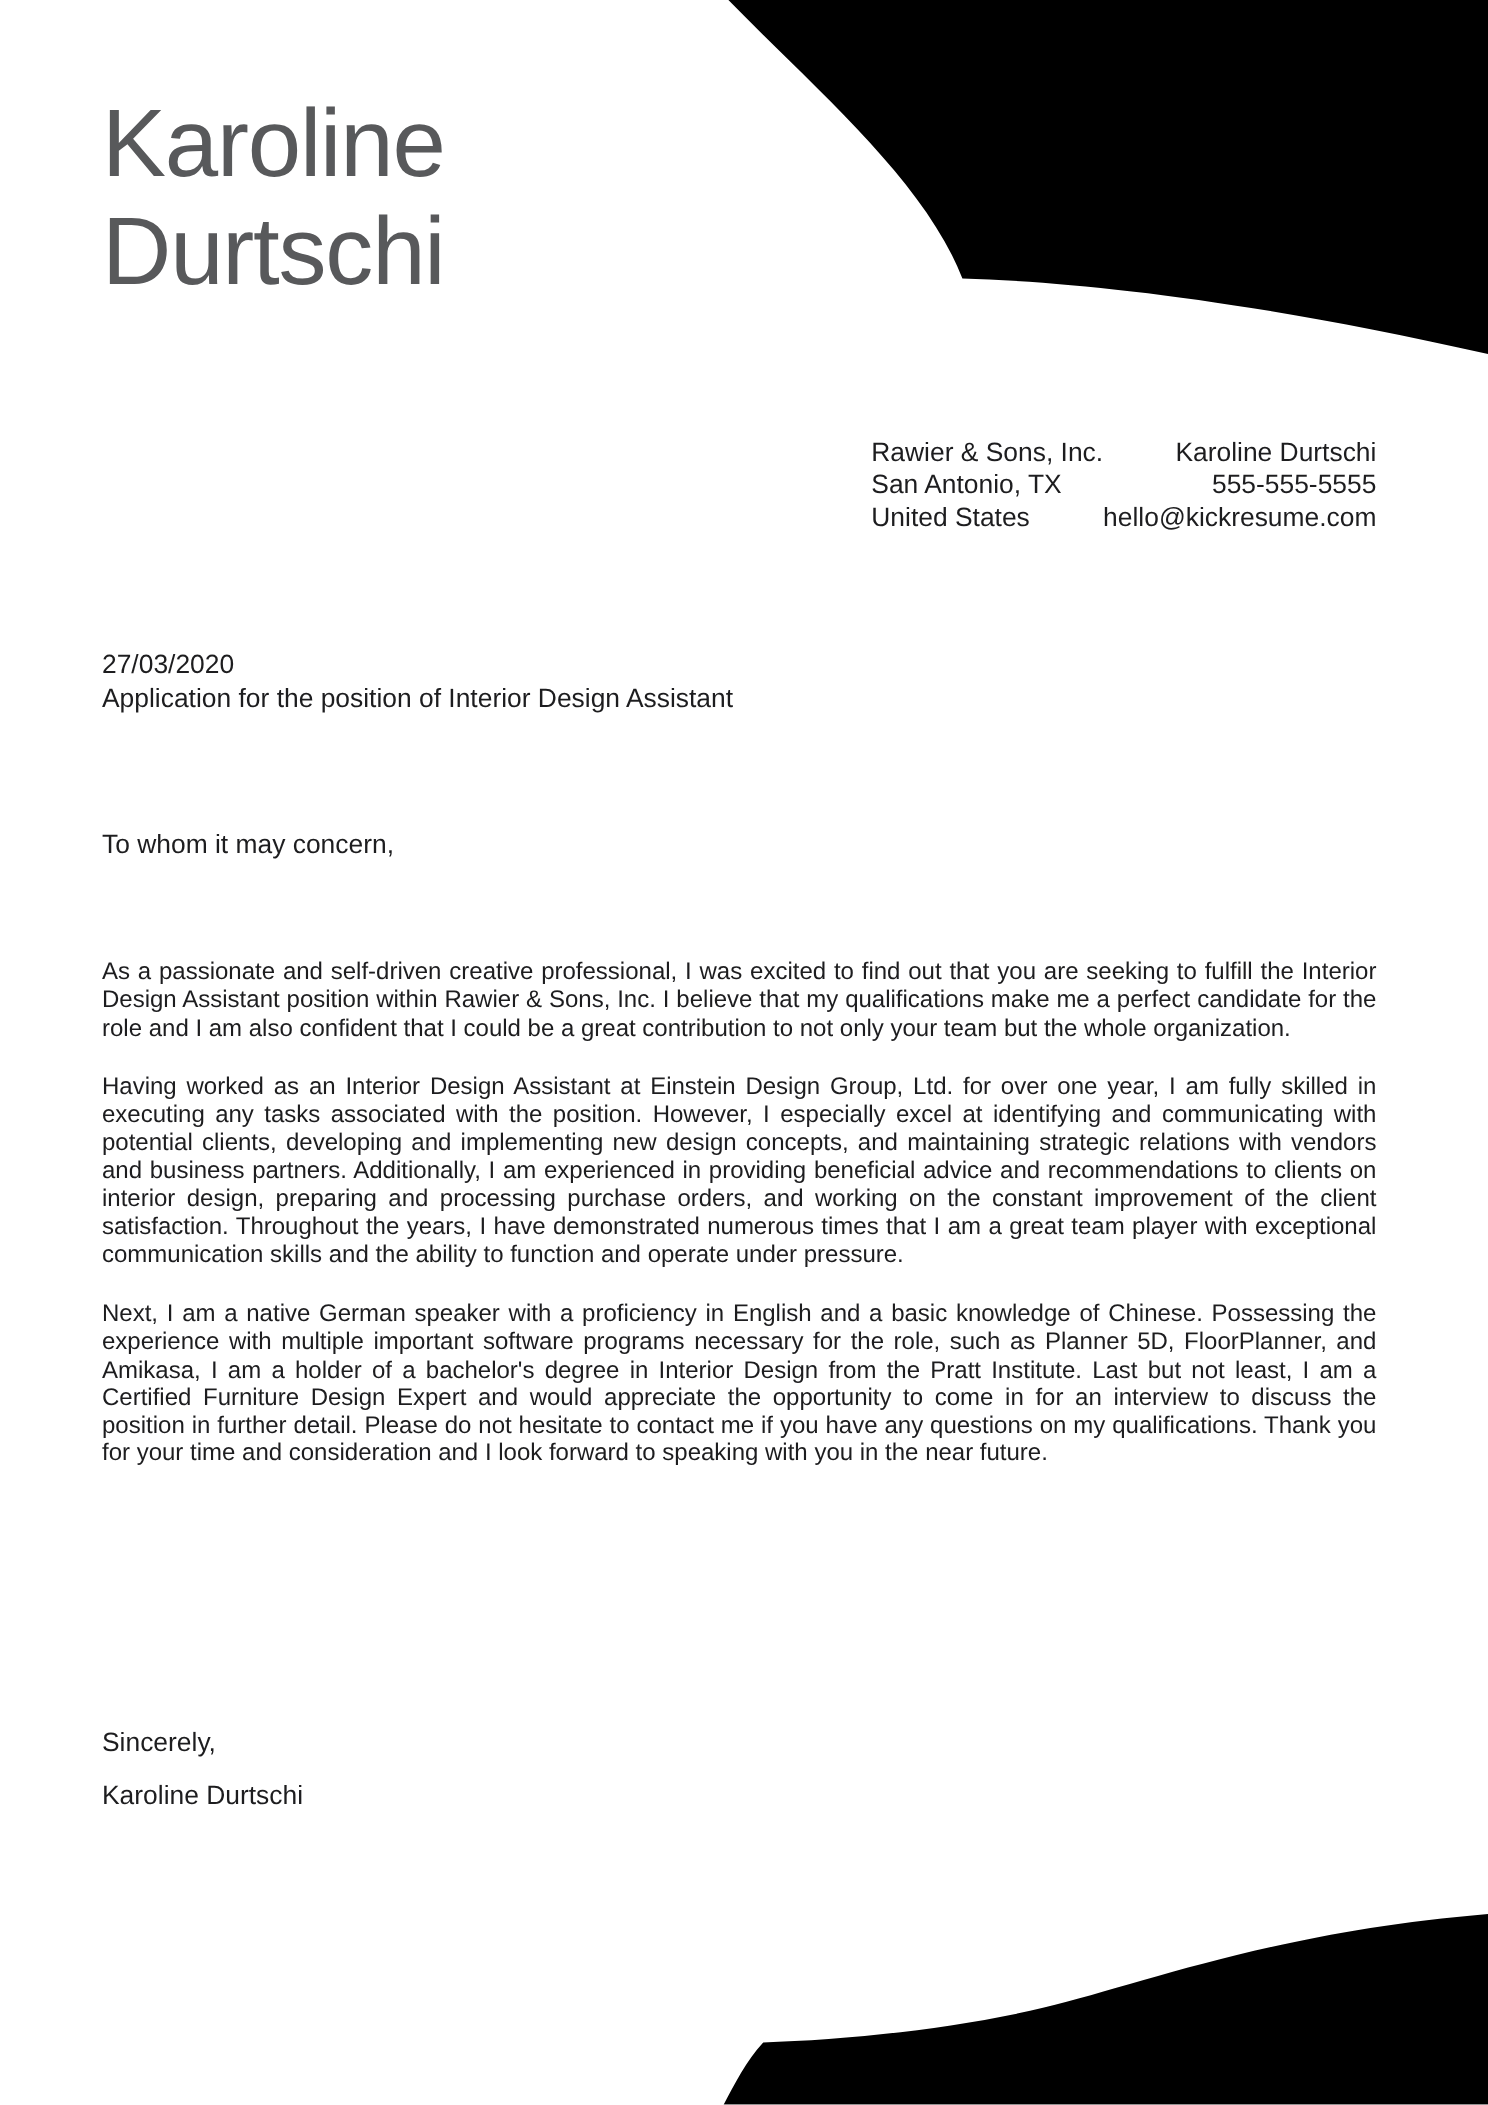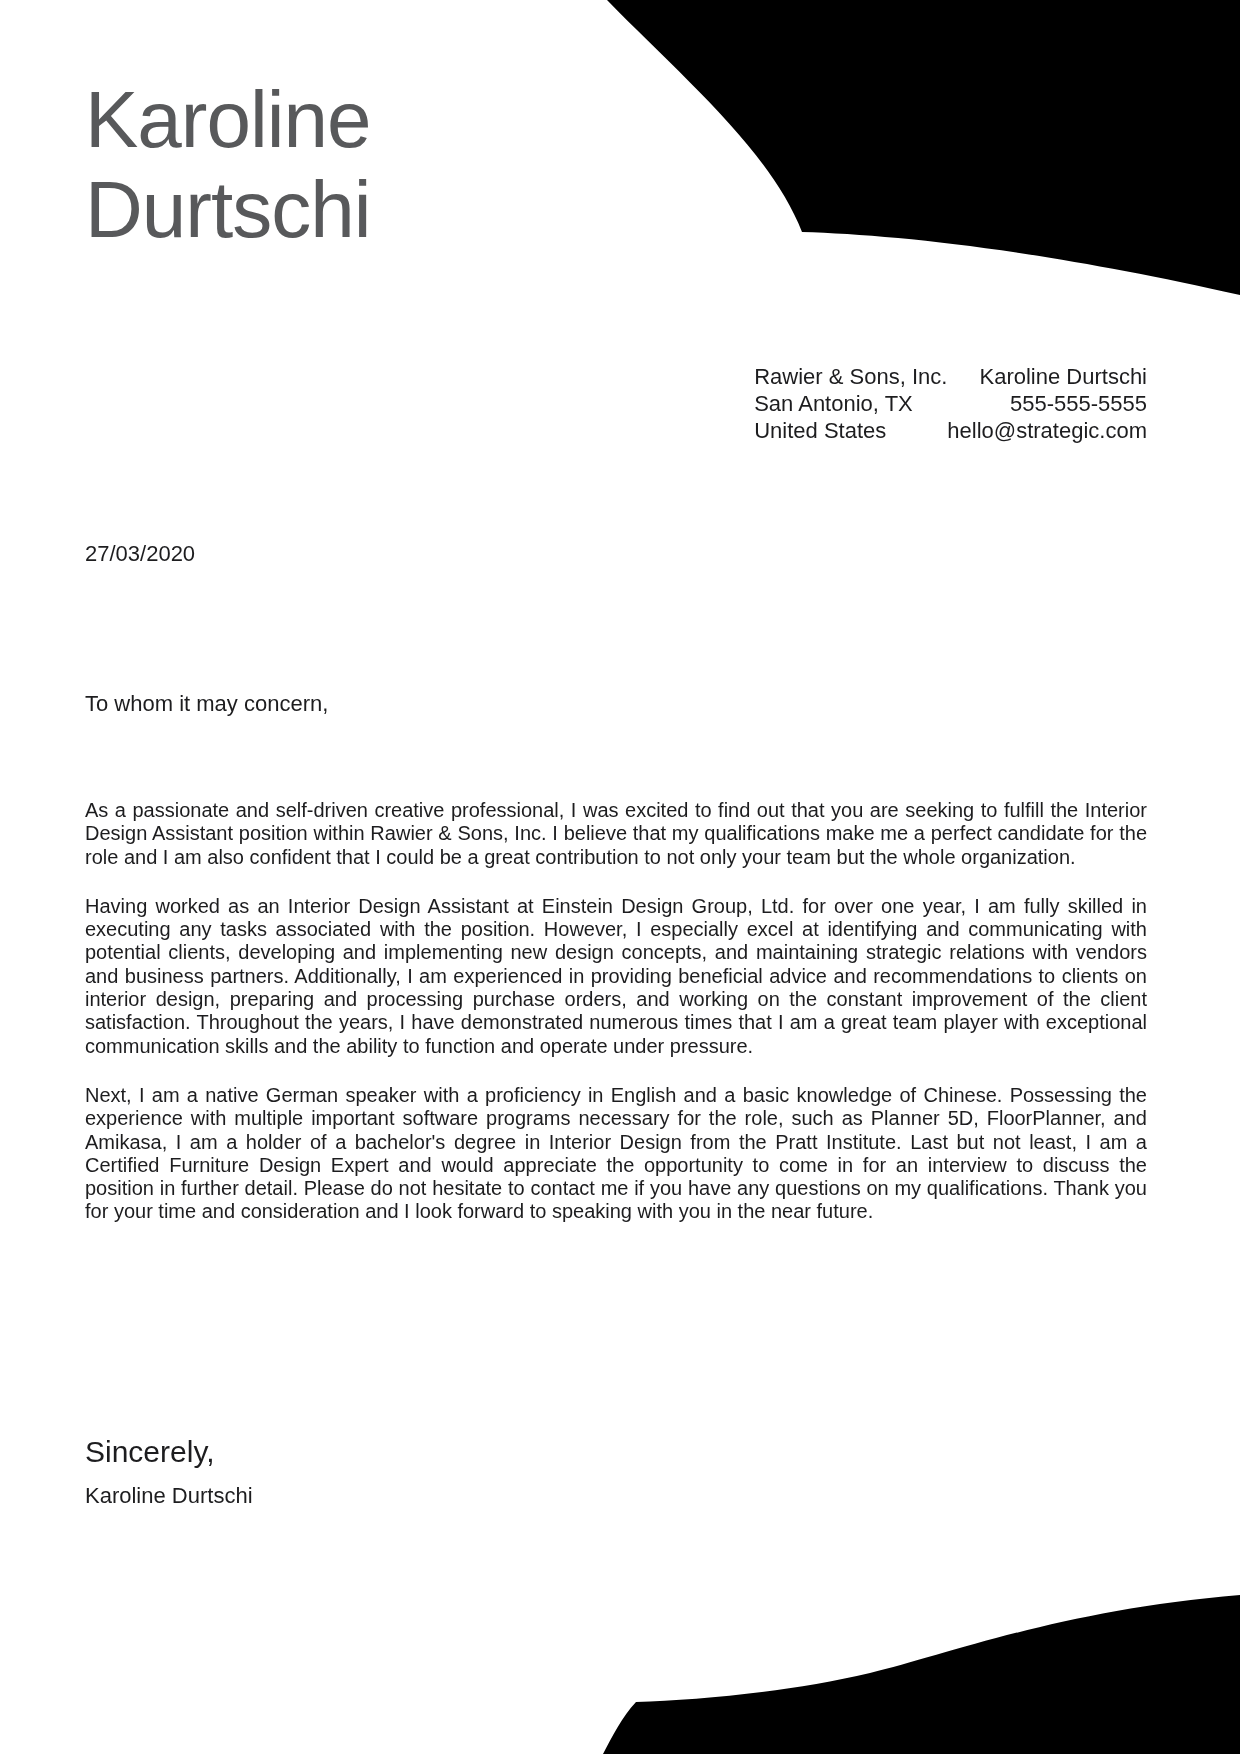--- a/index.html
+++ b/index.html
@@ -79,21 +79,21 @@
     text-align: justify;
   }
   .letter-body p {
     margin: 0 0 26px 0;
     padding: 0;
   }
   .closing {
     position: absolute;
     left: 85px;
     top: 1440px;
-    font-size: 30px;
+    font-size: 22px;
     line-height: 23.3px;
   }
   .signature {
     position: absolute;
     left: 85px;
     top: 1484px;
     font-size: 22px;
     line-height: 23.3px;
   }
 </style>
@@ -114,26 +114,27 @@
 
   <div class="info-row">
     <div class="recipient-block">
       <div>Rawier &amp; Sons, Inc.</div>
       <div>San Antonio, TX</div>
       <div>United States</div>
     </div>
     <div class="sender-block">
       <div>Karoline Durtschi</div>
       <div>555-555-5555</div>
-      <div>hello@strategic.com</div>
+      <div>hello@kickresume.com</div>
     </div>
   </div>
 
   <div class="date-block">
     <div>27/03/2020</div>
+    <div>Application for the position of Interior Design Assistant</div>
   </div>
 
   <div class="salutation">To whom it may concern,</div>
 
   <div class="letter-body">
     <p>As a passionate and self-driven creative professional, I was excited to find out that you are seeking to fulfill the Interior Design Assistant position within Rawier &amp; Sons, Inc. I believe that my qualifications make me a perfect candidate for the role and I am also confident that I could be a great contribution to not only your team but the whole organization.</p>
     <p>Having worked as an Interior Design Assistant at Einstein Design Group, Ltd. for over one year, I am fully skilled in executing any tasks associated with the position. However, I especially excel at identifying and communicating with potential clients, developing and implementing new design concepts, and maintaining strategic relations with vendors and business partners. Additionally, I am experienced in providing beneficial advice and recommendations to clients on interior design, preparing and processing purchase orders, and working on the constant improvement of the client satisfaction. Throughout the years, I have demonstrated numerous times that I am a great team player with exceptional communication skills and the ability to function and operate under pressure.</p>
     <p>Next, I am a native German speaker with a proficiency in English and a basic knowledge of Chinese. Possessing the experience with multiple important software programs necessary for the role, such as Planner 5D, FloorPlanner, and Amikasa, I am a holder of a bachelor's degree in Interior Design from the Pratt Institute. Last but not least, I am a Certified Furniture Design Expert and would appreciate the opportunity to come in for an interview to discuss the position in further detail. Please do not hesitate to contact me if you have any questions on my qualifications. Thank you for your time and consideration and I look forward to speaking with you in the near future.</p>
   </div>
 

